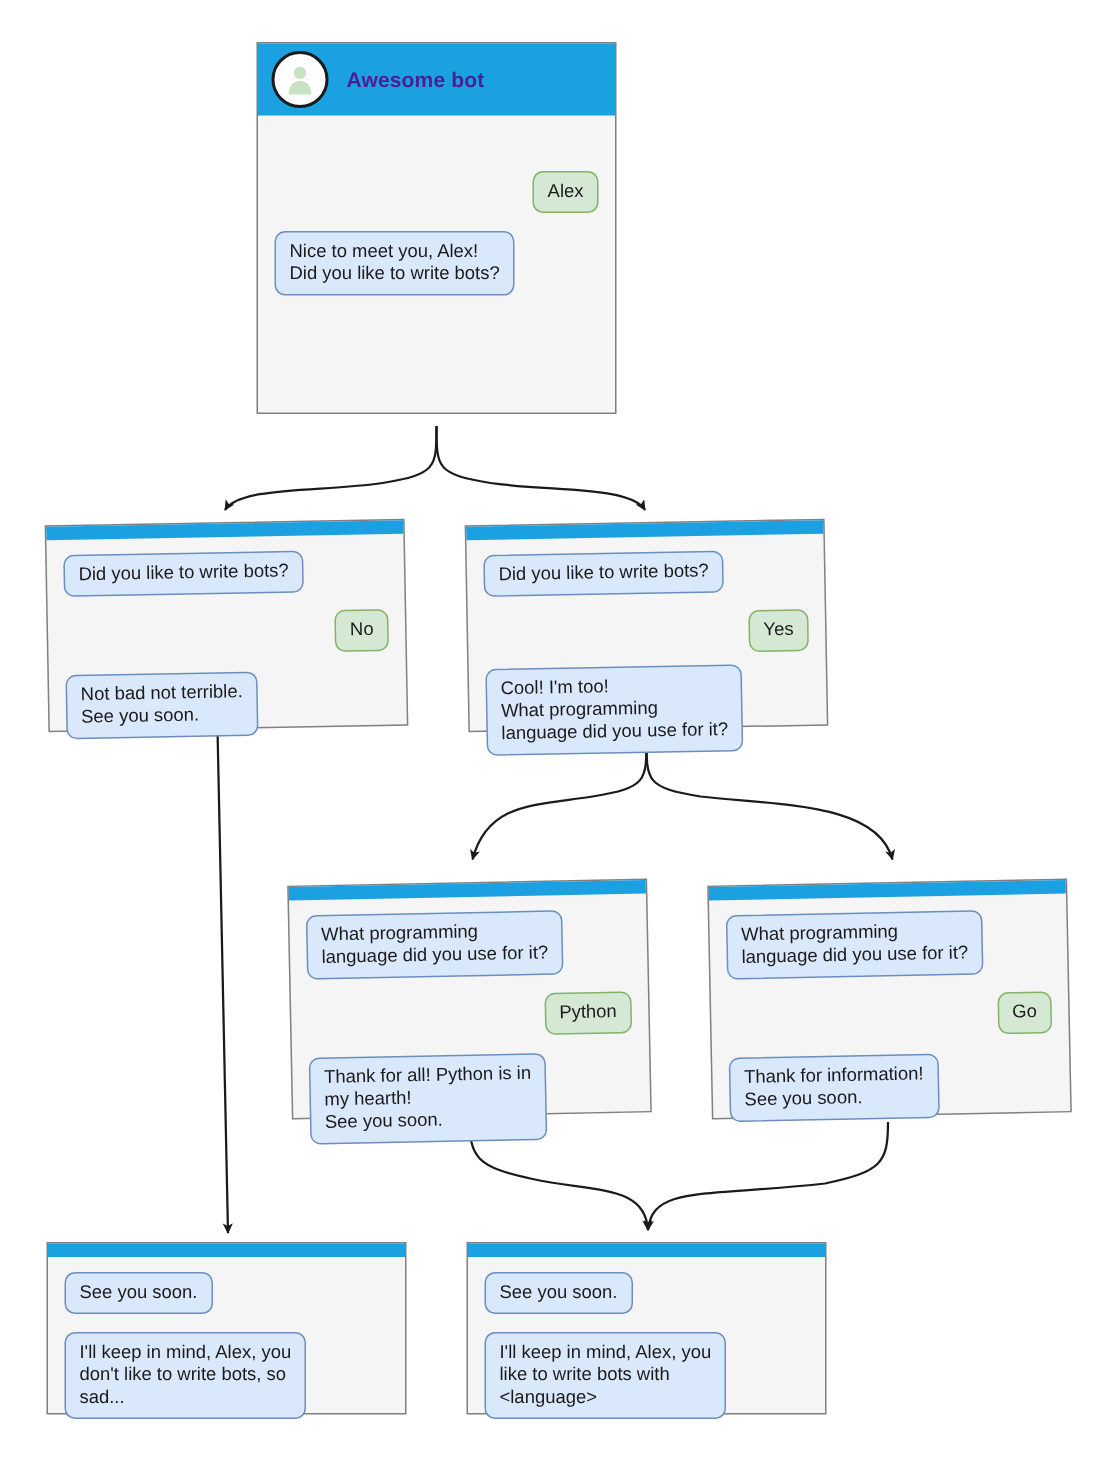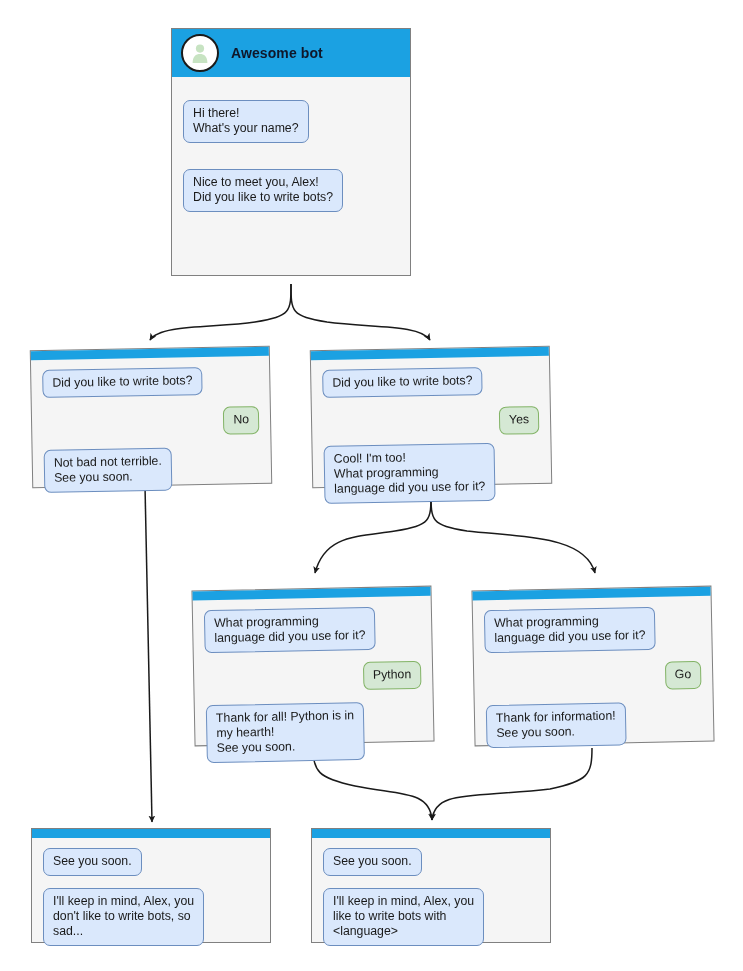--- a/index.html
+++ b/index.html
@@ -66,21 +66,21 @@
     border: 2px solid #1a1a1a;
     box-sizing: border-box;
     display: flex;
     align-items: center;
     justify-content: center;
     flex: none;
   }
   .avatar svg { display: block; }
 
   .bot-title {
-    color: #0f172a;
+    color: #4c1d95;
     font-size: 14px;
     font-weight: bold;
     margin-left: 12px;
     letter-spacing: 0.1px;
     white-space: nowrap;
   }
 
   .card-body {
     position: relative;
     padding: 10px 11px 12px 11px;
@@ -168,25 +168,24 @@
       <div class="avatar">
         <svg width="22" height="22" viewBox="0 0 22 22" aria-hidden="true">
           <circle cx="11" cy="6.6" r="4.1" fill="#c7e3c2"></circle>
           <path d="M3.6 21 C3.6 14.4 7 12 11 12 C15 12 18.4 14.4 18.4 21 Z" fill="#c7e3c2"></path>
         </svg>
       </div>
       <div class="bot-title">Awesome bot</div>
     </div>
     <div class="card-body" style="padding-top:9px;">
       <div class="sp-14"></div>
-      <div class="row left">
-        <div class="bubble bot">Hi there!
-What's your name?</div>
-      </div>
       <div class="sp-14"></div>
+      <div class="row right">
+        <div class="bubble user">Alex</div>
+      </div>
       <div class="sp-12"></div>
       <div class="row left">
         <div class="bubble bot">Nice to meet you, Alex!
 Did you like to write bots?</div>
       </div>
     </div>
   </div>
 
   <div class="card card-tilt-a" style="left:31px; top:348px; width:240px; height:138px;">
     <div class="card-header thin"></div>

